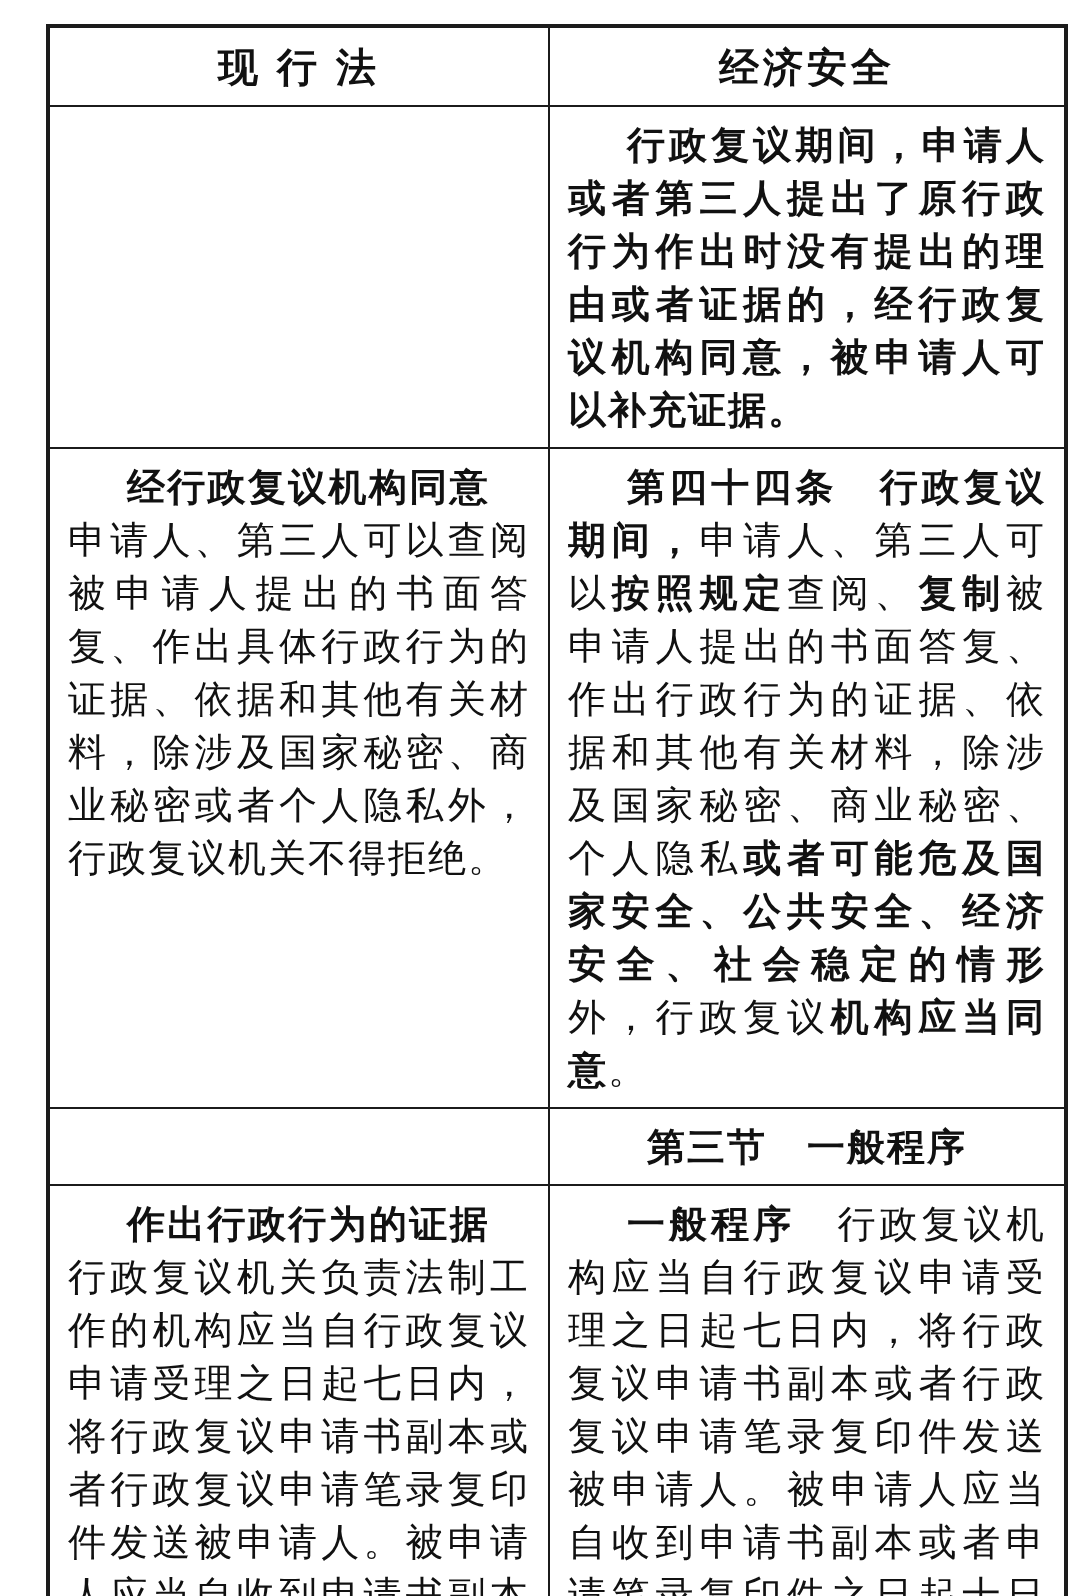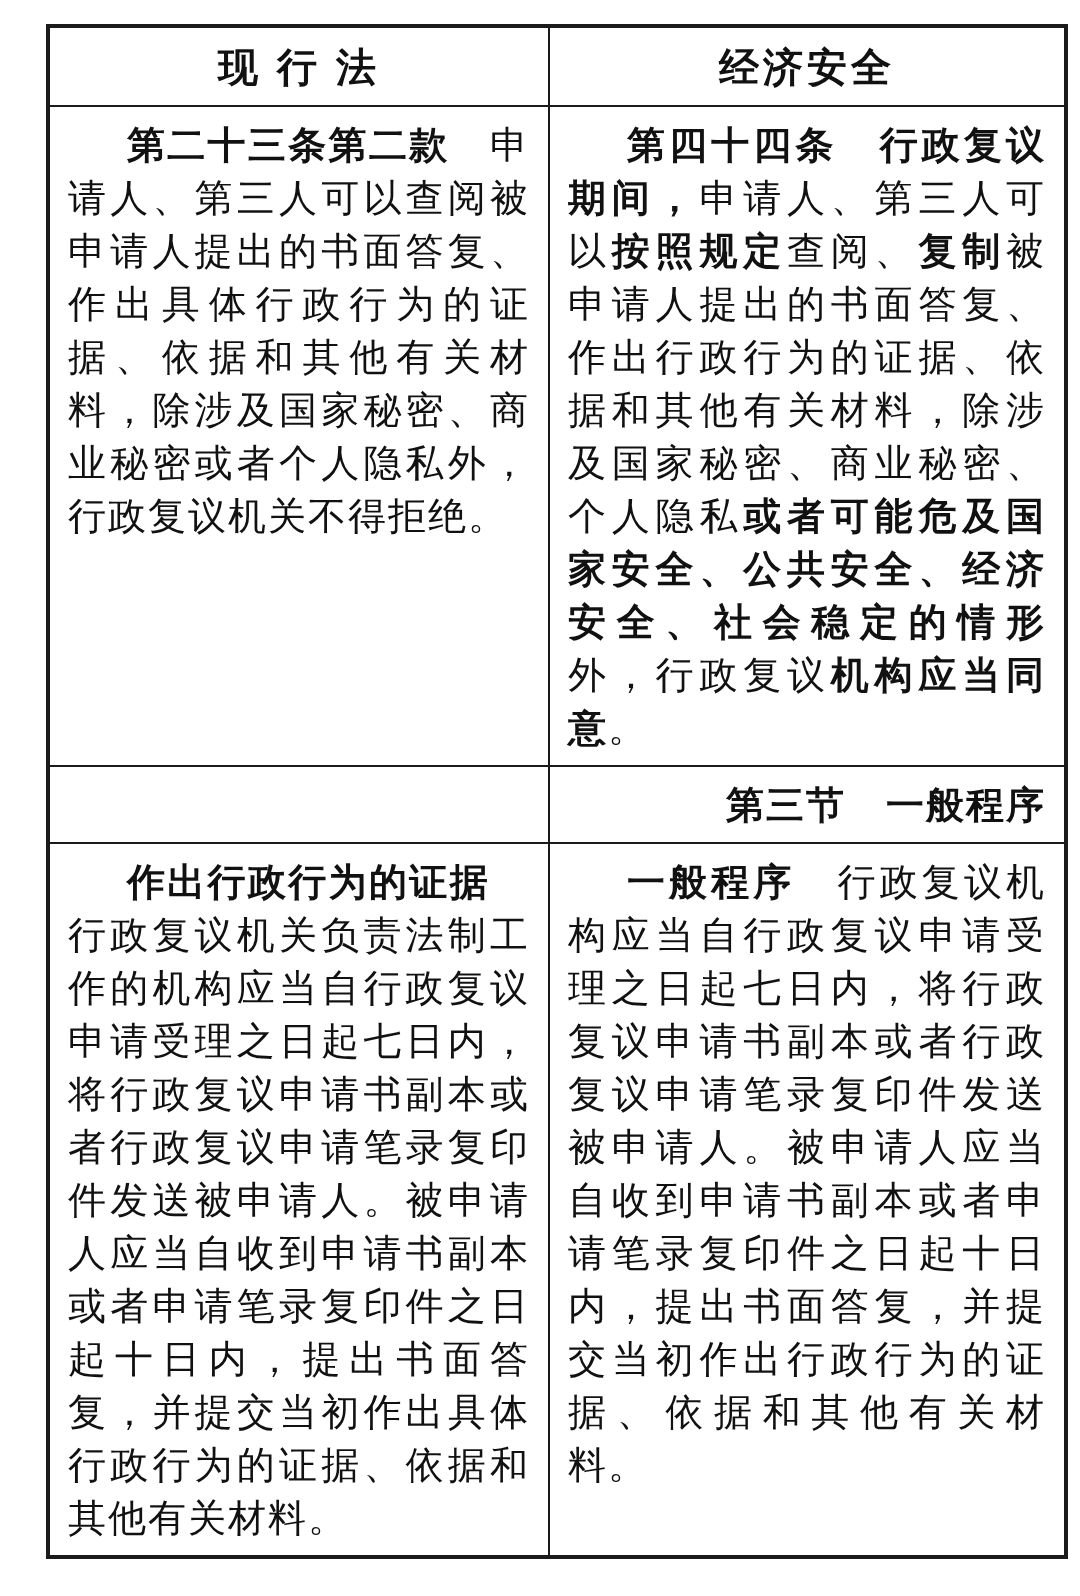--- a/index.html
+++ b/index.html
@@ -57,21 +57,21 @@
   td p {
     margin: 0;
     font-size: 38px;
     line-height: 53px;
     letter-spacing: 2px;
     text-align: justify;
     text-justify: inter-character;
     text-indent: 1.55em;
   }
   td.center-cell p {
-    text-align: right;
+    text-align: center;
     text-indent: 0;
   }
   .seg { font-weight: normal; }
   .seg.bold {
     font-family: "Liberation Sans", "DejaVu Sans", sans-serif;
     font-weight: 700;
   }
 </style>
 </head>
 <body>
@@ -84,23 +84,29 @@
       <col class="c-right">
     </colgroup>
     <thead>
       <tr>
         <th class="hdr">现 行 法</th>
         <th class="hdr">经济安全</th>
       </tr>
     </thead>
     <tbody>
 
+    <tr class="row-0">
+          <td></td>
+          <td>
+            <p><span class="seg bold">行政复议期间，申请人或者第三人提出了原行政行为作出时没有提出的理由或者证据的，经行政复议机构同意，被申请人可以补充证据。</span></p>
+          </td>
+        </tr>
         <tr class="row-1">
           <td>
-            <p><span class="seg bold">第二十三条第二款</span><span class="seg">　申请人、第三人可以查阅被申请人提出的书面答复、作出具体行政行为的证据、依据和其他有关材料，除涉及国家秘密、商业秘密或者个人隐私外，行政复议机关不得拒绝。</span></p>
+            <p><span class="seg bold">经行政复议机构同意</span><span class="seg">　申请人、第三人可以查阅被申请人提出的书面答复、作出具体行政行为的证据、依据和其他有关材料，除涉及国家秘密、商业秘密或者个人隐私外，行政复议机关不得拒绝。</span></p>
           </td>
           <td>
             <p><span class="seg bold">第四十四条</span><span class="seg">　</span><span class="seg bold">行政复议期间，</span><span class="seg">申请人、第三人可以</span><span class="seg bold">按照规定</span><span class="seg">查阅、</span><span class="seg bold">复制</span><span class="seg">被申请人提出的书面答复、作出行政行为的证据、依据和其他有关材料，除涉及国家秘密、商业秘密、个人隐私</span><span class="seg bold">或者可能危及国家安全、公共安全、经济安全、社会稳定的情形</span><span class="seg">外，行政复议</span><span class="seg bold">机构应当同意</span><span class="seg">。</span></p>
           </td>
         </tr>
         <tr class="row-2">
           <td></td>
           <td class="center-cell">
             <p><span class="seg bold">第三节　一般程序</span></p>
           </td>

